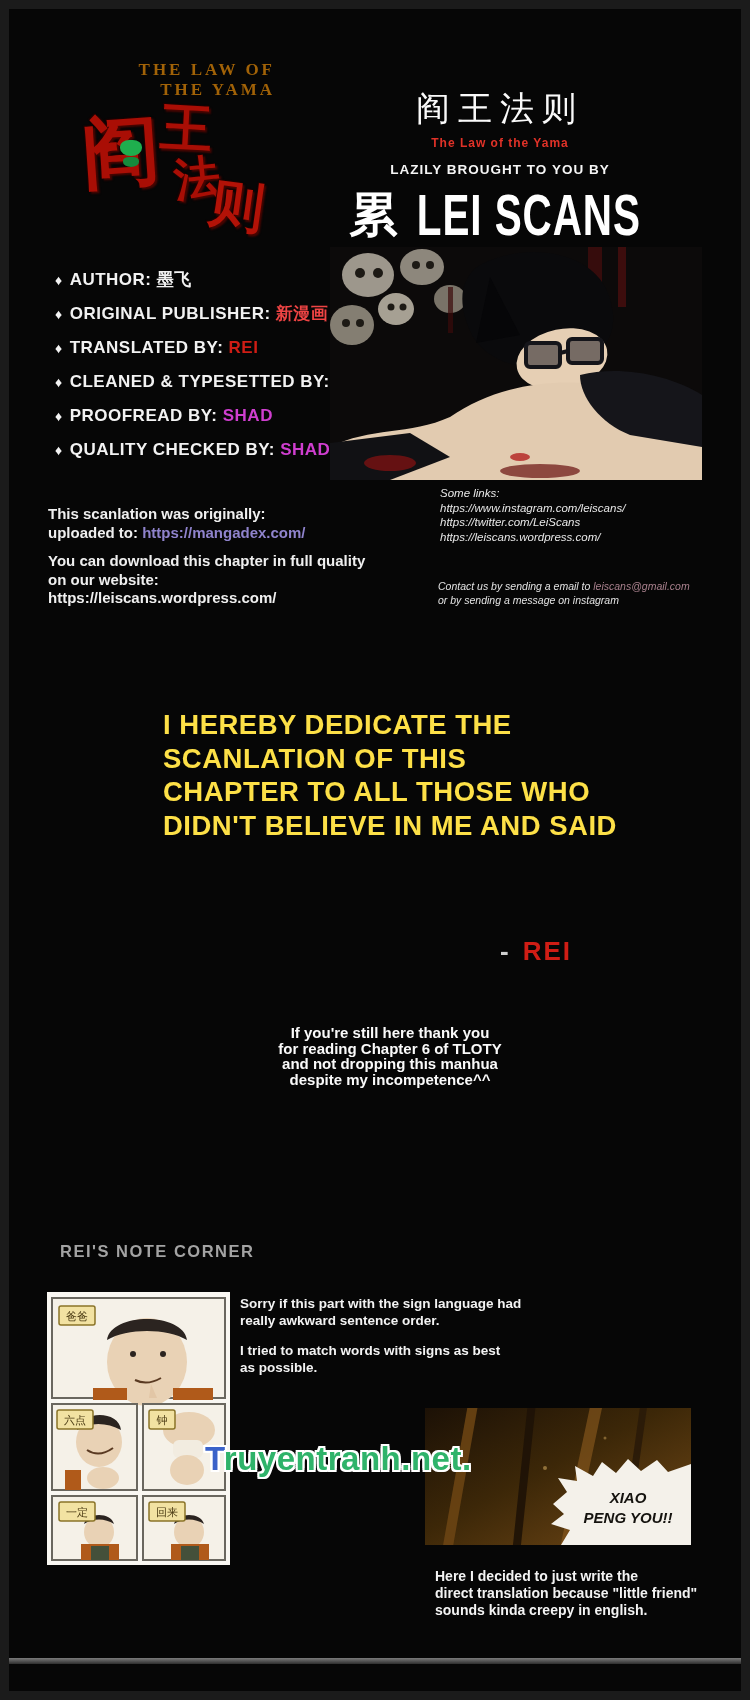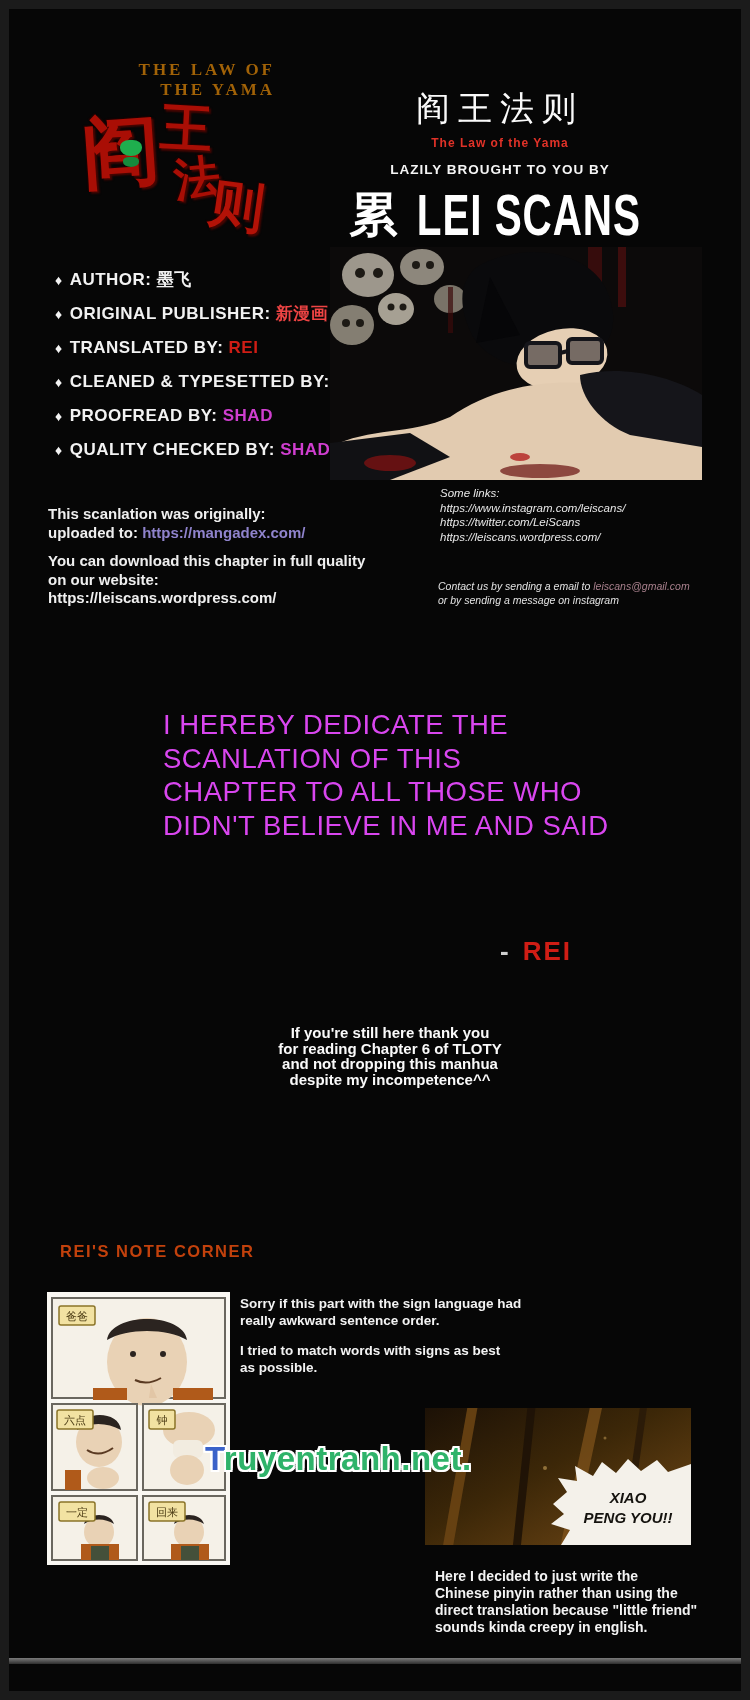--- a/index.html
+++ b/index.html
@@ -49,32 +49,32 @@
   .link-purple{color:#8f83cc;}
 
   
   .somelinks{left:440px;top:486px;width:290px;color:#e8e8e8;font-style:italic;
              font-size:11.5px;line-height:14.5px;}
   .contact{left:438px;top:580px;width:300px;color:#e2e2e2;font-style:italic;
            font-size:10.5px;line-height:13.5px;}
   .email{color:#a9808d;}
 
   
-  .dedication{left:163px;top:708px;width:470px;color:#d946ef;font-weight:normal;
+  .dedication{left:163px;top:708px;width:470px;color:#fde047;font-weight:bold;
               font-size:27.5px;line-height:33.5px;letter-spacing:.5px;}
   .signature{left:500px;top:936px;font-size:26px;font-weight:bold;}
   .sig-dash{color:#cfcfcf;margin-right:14px;}
   .sig-name{color:#cf1d15;letter-spacing:2px;}
 
   
   .thanks{left:235px;top:1025px;width:310px;text-align:center;color:#fafafa;
           font-weight:bold;font-size:15px;line-height:15.5px;}
 
   
-  .note-head{left:60px;top:1242px;color:#c2410c;font-weight:bold;font-size:16.5px;
+  .note-head{left:60px;top:1242px;color:#a3a3a3;font-weight:bold;font-size:16.5px;
              letter-spacing:1.5px;}
   .thumb{left:47px;top:1292px;width:183px;height:273px;}
   .note1{left:240px;top:1296px;width:300px;color:#f3f3f3;font-weight:bold;
          font-size:13.5px;line-height:16.5px;}
   .note1 .gap{height:14px;}
   .watermark{left:205px;top:1440px;font-size:33px;font-weight:bold;color:#2fb36a;
       letter-spacing:.5px;z-index:20;
       text-shadow:-2px -2px 0 #fff,2px -2px 0 #fff,-2px 2px 0 #fff,2px 2px 0 #fff,
                   0 -2px 0 #fff,0 2px 0 #fff,-2px 0 0 #fff,2px 0 0 #fff;}
   .wm-t{color:#3a62c9;}
@@ -299,20 +299,19 @@
       <circle cx="180" cy="30" r="1.5" fill="#caa25a" opacity="0.5"></circle>
 
       <path d="M128,96 L142,84 L133,70 L152,73 L150,58 L168,68 L177,54 L191,65 L203,51 L216,63 L232,52 L243,64 L266,56 L266,137 L136,137 L145,122 L126,116 L139,106 Z" fill="#f4f1ea"></path>
       <text x="203" y="95" font-size="15" font-weight="bold" font-style="italic" text-anchor="middle" fill="#15130f">XIAO</text>
       <text x="203" y="115" font-size="15" font-weight="bold" font-style="italic" text-anchor="middle" fill="#15130f">PENG YOU!!</text>
     </svg>
   </div>
 
   <div class="abs note3">
     <div>Here I decided to just write the</div>
-    <div>Chinese pinyin rather than using the</div>
     <div>direct translation because "little friend"</div>
     <div>sounds kinda creepy in english.</div>
   </div>
 
   <div class="abs bottom-divider"></div>
   <div class="frame"></div>
 </div>
 
 </body></html>

